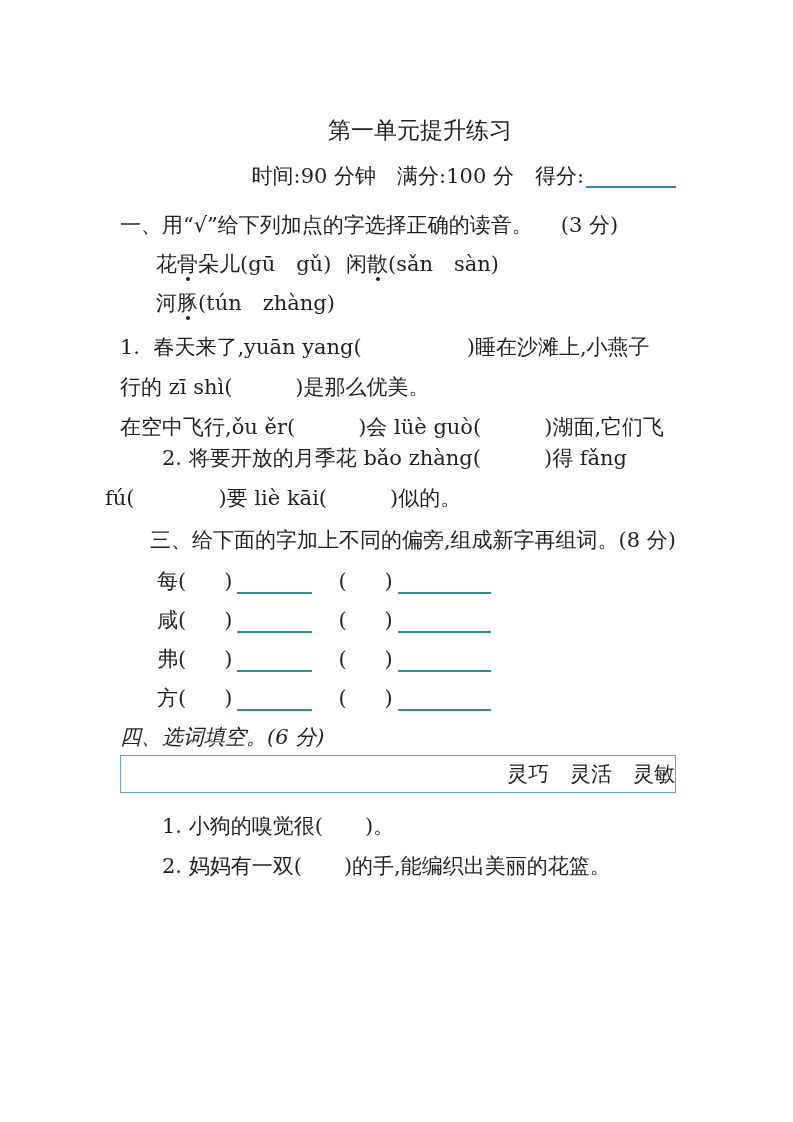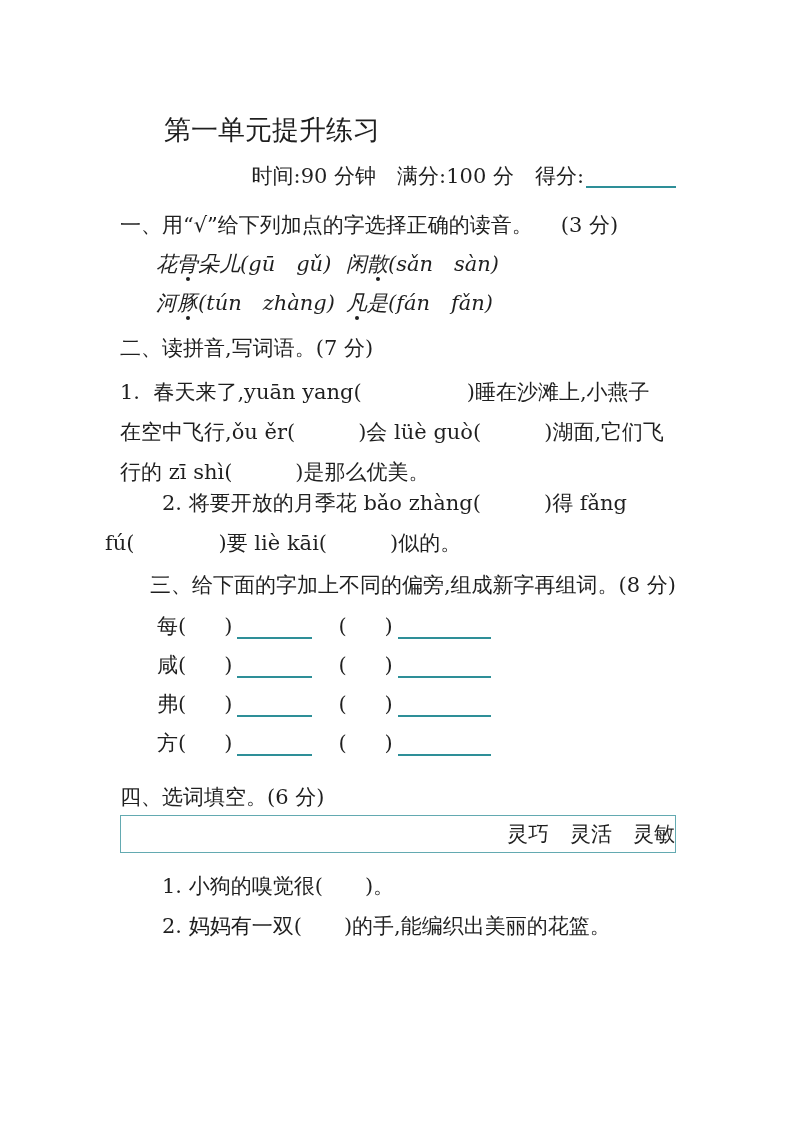--- a/index.html
+++ b/index.html
@@ -18,22 +18,23 @@
   }
   .content {
     position: absolute;
     left: 120px;
     top: 115px;
     width: 556px;
     font-size: 21px;
     line-height: 27px;
   }
   .doc-title {
-    font-size: 27px;
+    font-size: 23px;
     line-height: 30px;
+    text-align: center;
     padding-left: 44px;
     white-space: pre;
   }
   .meta-line {
     margin-top: 18px;
     text-align: right;
     padding-left: 40px;
     white-space: pre;
   }
   .score-line {
@@ -42,31 +43,31 @@
     border-bottom: 2px solid #2e8f98;
     vertical-align: -5px;
     margin-left: 2px;
   }
   .sec-heading { white-space: pre; }
   .sec-heading .score { white-space: pre; }
   .h1 { margin-top: 22px; }
   .h1 .score { margin-left: 28px; }
   .h2 { margin-top: 18px; }
   .h3 { margin-top: 15px; text-align: right; }
-  .h4 { margin-top: 27px; }
+  .h4 { margin-top: 12px; font-style: italic; }
 
   .read-list { margin-top: 12px; }
   .read-row {
     display: grid;
     grid-template-columns: 190px auto;
     padding-left: 36px;
     line-height: 27px;
     margin-bottom: 12px;
   }
-  .read-item { white-space: pre; font-style: italic; }
+  .read-item { white-space: pre; }
   .dotted { position: relative; }
   .dotted::after {
     content: "";
     position: absolute;
     left: 50%;
     bottom: -5px;
     transform: translateX(-50%);
     width: 4px;
     height: 4px;
     border-radius: 50%;
@@ -120,29 +121,27 @@
 
     <div class="sec-heading h1"><span>一、用“√”给下列加点的字选择正确的读音。</span><span class="score">(3 分)</span></div>
 
     <div class="read-list">
       <div class="read-row">
         <div class="read-item"><span>花</span><span class="dotted">骨</span><span>朵儿</span><span class="pinyin">(gū　gǔ)</span></div>
         <div class="read-item"><span>闲</span><span class="dotted">散</span><span></span><span class="pinyin">(sǎn　sàn)</span></div>
       </div>
       <div class="read-row">
         <div class="read-item"><span>河</span><span class="dotted">豚</span><span></span><span class="pinyin">(tún　zhàng)</span></div>
-        <div class="read-item"><span></span><span class="dotted">凡</span><span>是</span><span class="pinyin">(fán　fǎn)</span></div>
       </div>
     </div>
 
-    <div class="sec-heading h2"><span>二、读拼音,写词语。</span><span class="score">(7 分)</span></div>
 
     <div class="p-line mt17">1.  春天来了,yuān yang(　　　　　)睡在沙滩上,小燕子</div>
+    <div class="p-line mt13">行的 zī shì(　　　)是那么优美。</div>
     <div class="p-line mt13">在空中飞行,ǒu ěr(　　　)会 lüè guò(　　　)湖面,它们飞</div>
-    <div class="p-line mt13">行的 zī shì(　　　)是那么优美。</div>
     <div class="p-line mt18 ind">2. 将要开放的月季花 bǎo zhàng(　　　)得 fǎng</div>
     <div class="p-line mt13 outdent">fú(　　　　)要 liè kāi(　　　)似的。</div>
 
     <div class="sec-heading h3"><span>三、给下面的字加上不同的偏旁,组成新字再组词。</span><span class="score">(8 分)</span></div>
 
     <div class="cz-row first"><span>每</span><span>(</span><span class="blank-sp"></span><span>)</span><span class="uline u-short"></span><span class="cz-gap"></span><span>(</span><span class="blank-sp"></span><span>)</span><span class="uline u-long"></span></div>
     <div class="cz-row"><span>咸</span><span>(</span><span class="blank-sp"></span><span>)</span><span class="uline u-short"></span><span class="cz-gap"></span><span>(</span><span class="blank-sp"></span><span>)</span><span class="uline u-long"></span></div>
     <div class="cz-row"><span>弗</span><span>(</span><span class="blank-sp"></span><span>)</span><span class="uline u-short"></span><span class="cz-gap"></span><span>(</span><span class="blank-sp"></span><span>)</span><span class="uline u-long"></span></div>
     <div class="cz-row"><span>方</span><span>(</span><span class="blank-sp"></span><span>)</span><span class="uline u-short"></span><span class="cz-gap"></span><span>(</span><span class="blank-sp"></span><span>)</span><span class="uline u-long"></span></div>
 

